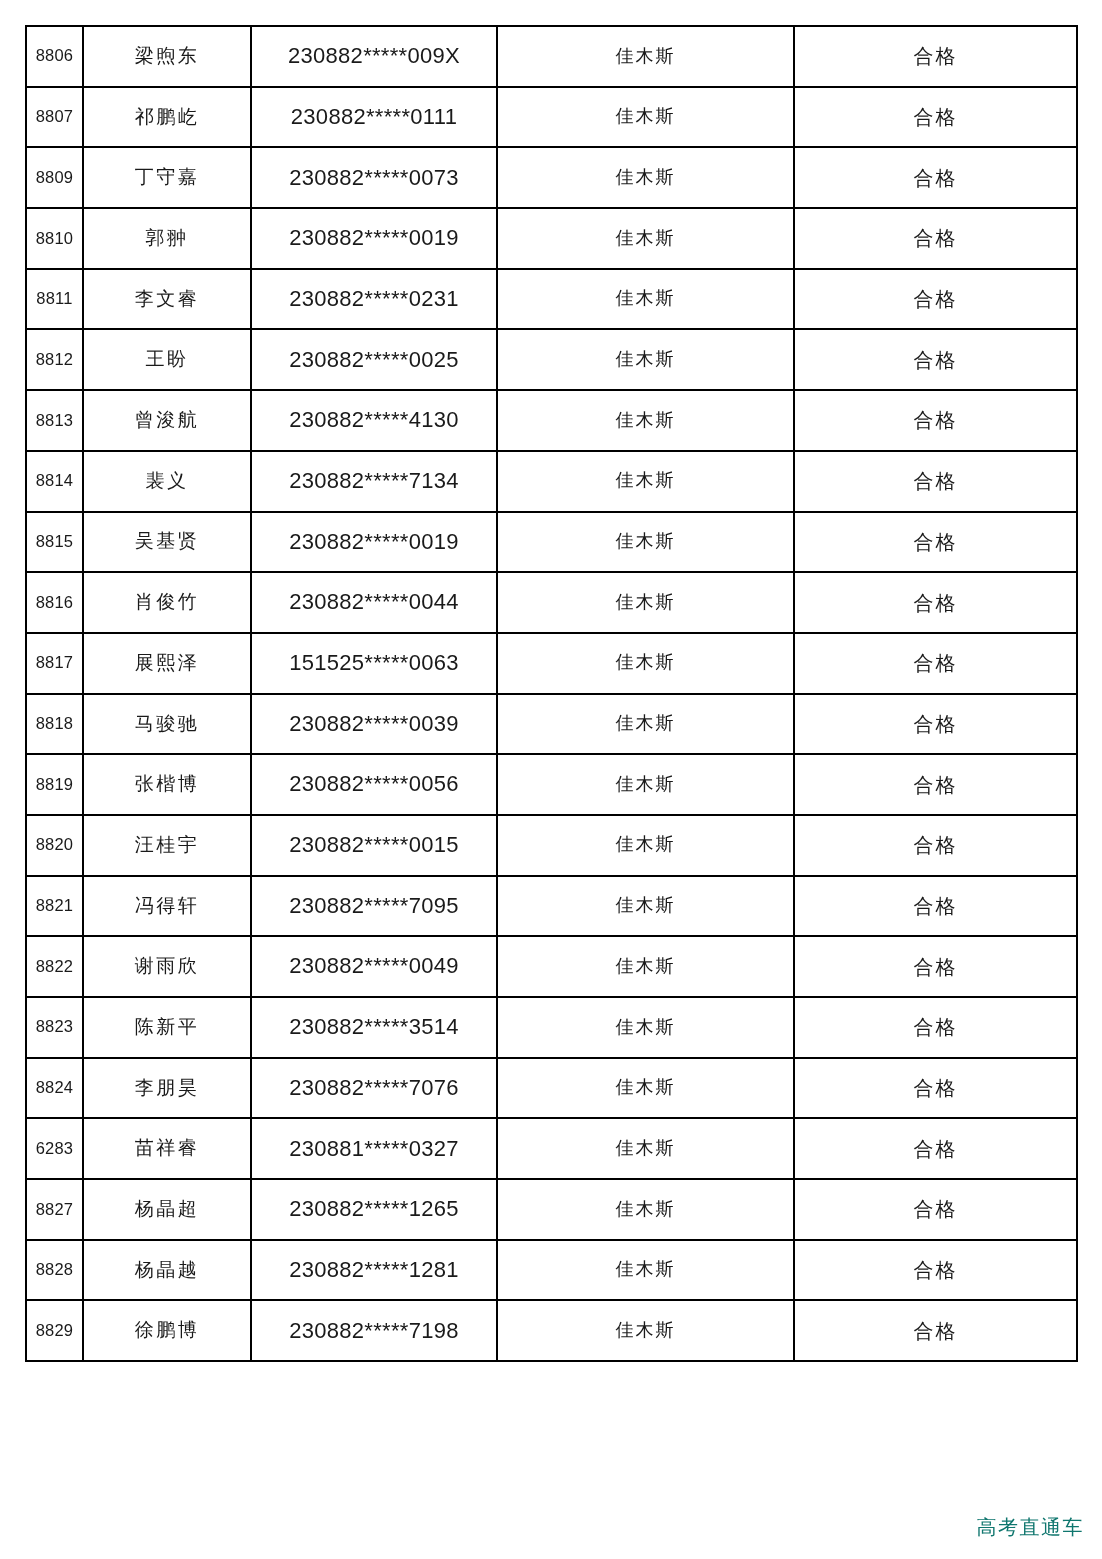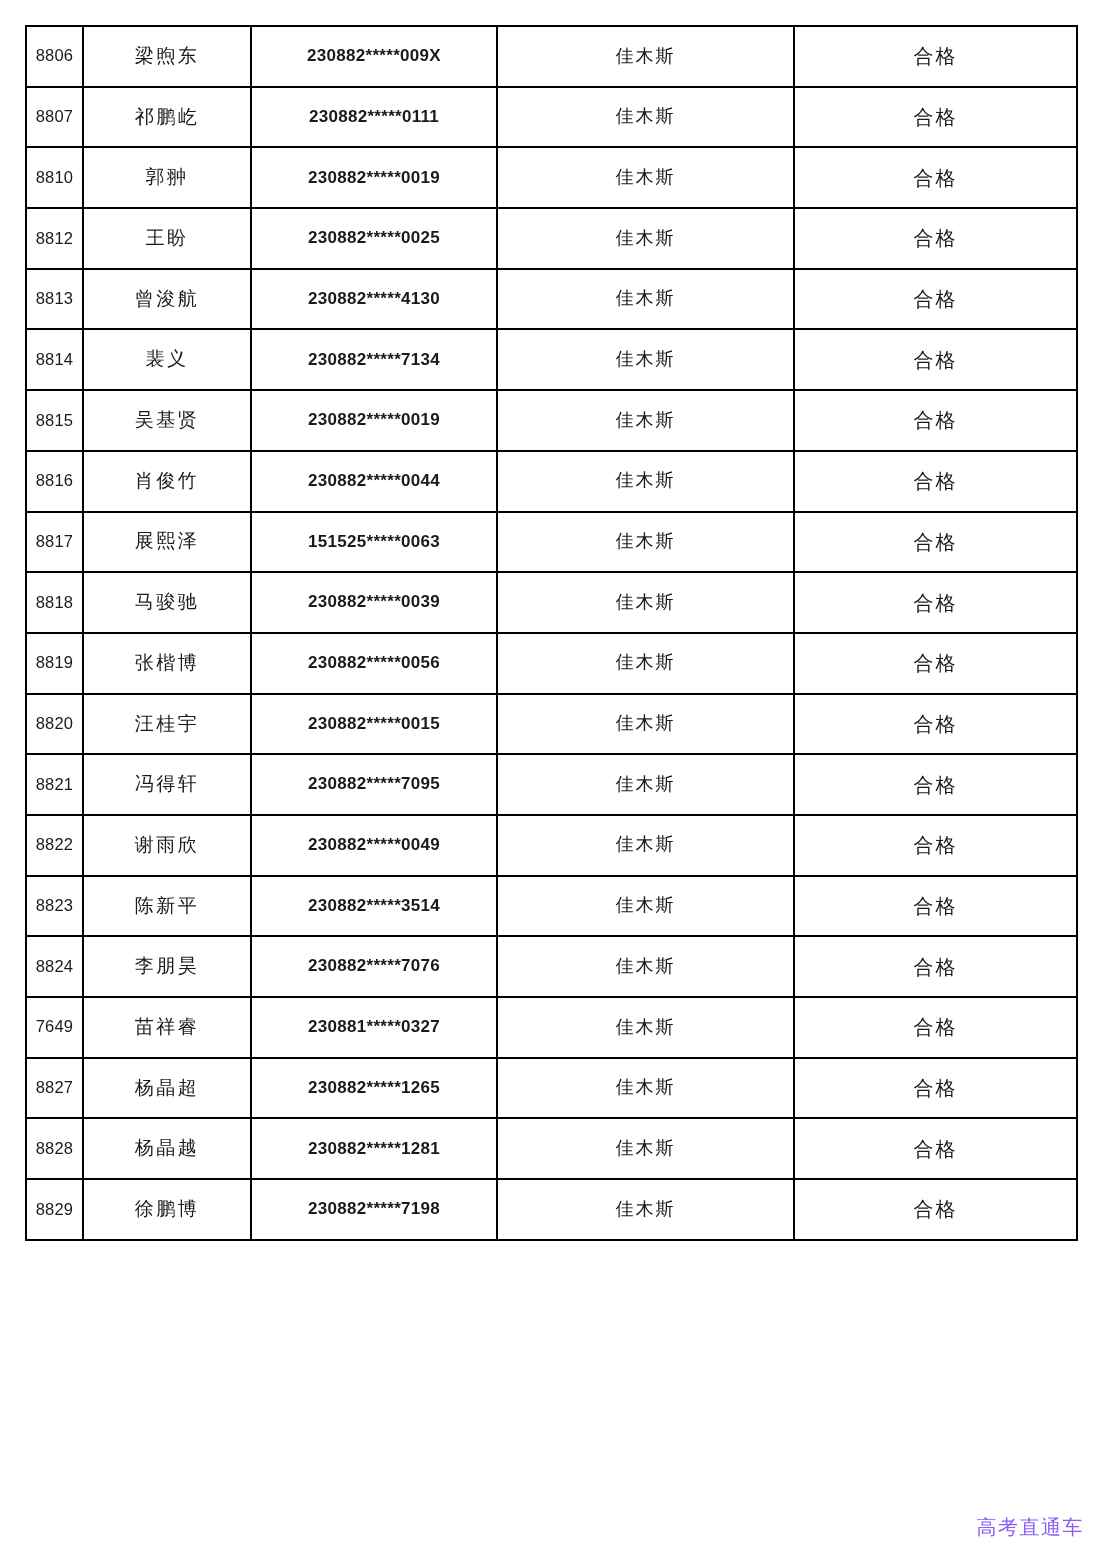--- a/index.html
+++ b/index.html
@@ -57,23 +57,23 @@
     font-size: 16.5px;
     letter-spacing: 0.2px;
   }
   td.cell-name {
     font-family: "Liberation Serif", "DejaVu Serif", serif;
     font-size: 19px;
     letter-spacing: 2.5px;
   }
   td.cell-idno {
     font-family: "Liberation Sans", "DejaVu Sans", sans-serif;
-    font-size: 17px;
+    font-size: 22px;
     letter-spacing: 0.3px;
-    font-weight: 700;
+    font-weight: 400;
   }
   td.cell-city {
     font-family: "Liberation Serif", "DejaVu Serif", serif;
     font-size: 18px;
     letter-spacing: 2px;
     margin-top: 24px;
   }
   td.cell-status {
     font-family: "Liberation Serif", "DejaVu Serif", serif;
     font-size: 20px;
@@ -81,21 +81,21 @@
   }
 
   
   #watermark {
     position: absolute;
     right: 18px;
     bottom: 18px;
     font-family: "Liberation Serif", "DejaVu Serif", serif;
     font-size: 20px;
     letter-spacing: 1.5px;
-    color: #8b5cf6;
+    color: #0f766e;
     user-select: none;
     white-space: nowrap;
   }
 </style>
 </head>
 <body>
 
 <div id="roster-page">
 
   <table id="roster-table">
@@ -116,27 +116,41 @@
           <td class="cell-status">合格</td>
         </tr>
         <tr>
           <td class="cell-seq">8807</td>
           <td class="cell-name">祁鹏屹</td>
           <td class="cell-idno">230882*****0111</td>
           <td class="cell-city">佳木斯</td>
           <td class="cell-status">合格</td>
         </tr>
         <tr>
+          <td class="cell-seq">8809</td>
+          <td class="cell-name">丁守嘉</td>
+          <td class="cell-idno">230882*****0073</td>
+          <td class="cell-city">佳木斯</td>
+          <td class="cell-status">合格</td>
+        </tr>
+        <tr>
           <td class="cell-seq">8810</td>
           <td class="cell-name">郭翀</td>
           <td class="cell-idno">230882*****0019</td>
           <td class="cell-city">佳木斯</td>
           <td class="cell-status">合格</td>
         </tr>
         <tr>
+          <td class="cell-seq">8811</td>
+          <td class="cell-name">李文睿</td>
+          <td class="cell-idno">230882*****0231</td>
+          <td class="cell-city">佳木斯</td>
+          <td class="cell-status">合格</td>
+        </tr>
+        <tr>
           <td class="cell-seq">8812</td>
           <td class="cell-name">王盼</td>
           <td class="cell-idno">230882*****0025</td>
           <td class="cell-city">佳木斯</td>
           <td class="cell-status">合格</td>
         </tr>
         <tr>
           <td class="cell-seq">8813</td>
           <td class="cell-name">曾浚航</td>
           <td class="cell-idno">230882*****4130</td>
@@ -214,21 +228,21 @@
           <td class="cell-status">合格</td>
         </tr>
         <tr>
           <td class="cell-seq">8824</td>
           <td class="cell-name">李朋昊</td>
           <td class="cell-idno">230882*****7076</td>
           <td class="cell-city">佳木斯</td>
           <td class="cell-status">合格</td>
         </tr>
         <tr>
-          <td class="cell-seq">7649</td>
+          <td class="cell-seq">6283</td>
           <td class="cell-name">苗祥睿</td>
           <td class="cell-idno">230881*****0327</td>
           <td class="cell-city">佳木斯</td>
           <td class="cell-status">合格</td>
         </tr>
         <tr>
           <td class="cell-seq">8827</td>
           <td class="cell-name">杨晶超</td>
           <td class="cell-idno">230882*****1265</td>
           <td class="cell-city">佳木斯</td>

